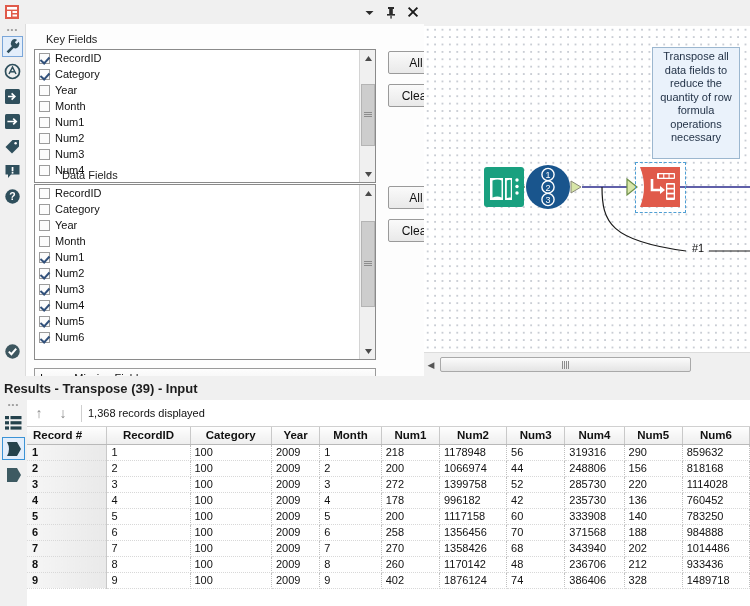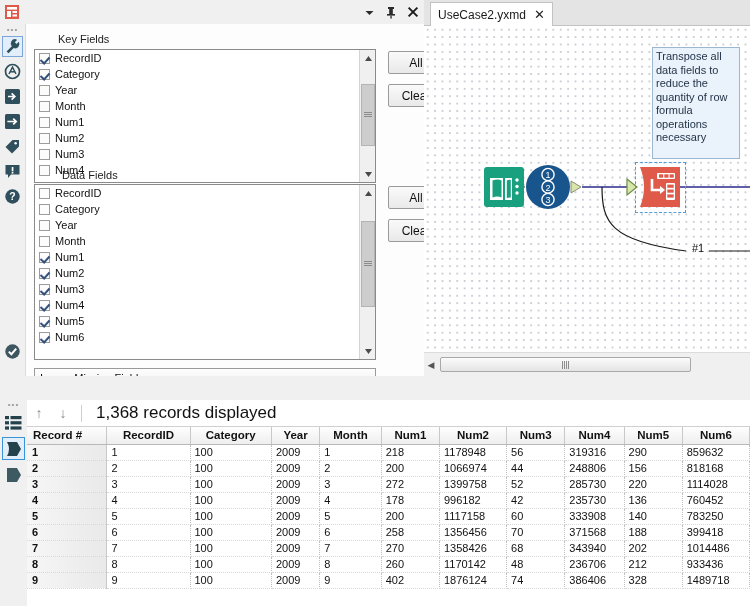--- a/index.html
+++ b/index.html
@@ -133,20 +133,21 @@
     display: flex; align-items: center; padding: 0 7px;
     font-size: 12px; color: #1a1a1a;
   }
   #tab-active .tabclose { margin-left: 8px; font-size: 13px; color: #222; }
   #canvas {
     position: absolute; left: 0; top: 26px; width: 326px; height: 326px;
     background: #ffffff;
     background-image: radial-gradient(#c9cdd4 0.8px, transparent 0.9px);
     background-size: 7.4px 7.4px;
     overflow: hidden;
+    text-align: center;
   }
   #canvas-hscroll {
     position: absolute; left: 0; top: 352px; width: 326px; height: 24px;
     background: #f0f0f0; border-top: 1px solid #dcdcdc;
     display: flex; align-items: center;
   }
   #canvas-hscroll .lbtn { width: 14px; display:flex; justify-content:center; color:#555; font-size:9px; }
   #canvas-hthumb {
     height: 15px; margin-left: 2px;
     background: linear-gradient(#fbfbfb,#e4e4e4);
@@ -189,21 +190,21 @@
   .res-icon { width: 23px; height: 23px; margin-top: 3px; display:flex; align-items:center; justify-content:center; }
   .res-icon.selected { border: 1px solid #3b93d6; background: #e3eefb; }
 
   #results-toolbar {
     position: absolute; left: 27px; top: 24px; width: 723px; height: 27px;
     background: #ffffff; border-bottom: 1px solid #d0d0d0;
     display: flex; align-items: center;
   }
   .rt-arrow { width: 24px; text-align:center; color: #8b8b8b; font-size: 14px; }
   #rt-sep { width:1px; height:17px; background:#cfcfcf; margin: 0 6px; }
-  #rt-count { font-size: 17px; color: #111; margin-left: 8px; }
+  #rt-count { font-size: 11px; color: #111; }
 
   #grid-wrap {
     position: absolute; left: 27px; top: 51px; width: 723px; height: 179px;
     background: #ffffff; overflow: hidden;
   }
   table.grid { border-collapse: collapse; width: 100%; font-size: 11px; }
   table.grid th {
     background: linear-gradient(#fefefe,#eeeeee);
     border-right: 1px solid #c9c9c9; border-bottom: 1px solid #b9b9b9;
     font-weight: bold; font-size: 11.5px; color: #111;
@@ -309,21 +310,21 @@
       <div class="cfg-icon" style="margin-bottom:14px;">
         <svg width="17" height="17" viewBox="0 0 17 17">
           <circle cx="8.5" cy="8.5" r="7.2" fill="#3d565f"></circle>
           <path d="M4.8 8.6 L7.4 11.2 L12.2 5.6" stroke="#fff" stroke-width="2" fill="none"></path>
         </svg>
       </div>
     </div>
 
     <div id="config-body">
 
-      <div class="section-label" style="left:20px; top:9px;padding-left:12px;">Key Fields</div>
+      <div class="section-label" style="left:8px; top:9px;padding-left:12px;">Key Fields</div>
 
       <div class="field-list" id="key-fields-list" style="left:8px; top:25px; width:342px; height:134px;">
         <div class="fl-inner">
             <div class="fl-row">
               <span class="cbx checked"></span>
               <span>RecordID</span>
             </div>
             <div class="fl-row">
               <span class="cbx checked"></span>
               <span>Category</span>
@@ -435,26 +436,20 @@
       <div class="sidebtn" style="left:362px; top:195px;">Clear</div>
 
       <div id="missing-select">
         <span>Ignore Missing Fields</span>
         <span class="caret"></span>
       </div>
     </div>
   </div>
 
   <div id="canvas-panel">
-    <div id="tabstrip">
-      <div id="tab-active">
-        <span>UseCase2.yxmd</span>
-        <span class="tabclose">✕</span>
-      </div>
-    </div>
 
     <div id="canvas">
       <svg width="326" height="326" viewBox="0 0 326 326" style="position:absolute;left:0;top:0;">
 
         <line x1="74" y1="161" x2="91" y2="161" stroke="#8a8a78" stroke-width="1.4"></line>
         <polygon points="64,155 73,161 64,167" fill="#d8e6a8" stroke="#8a8a78" stroke-width="1"></polygon>
         <polygon points="92,155 101,161 92,167" fill="#d8e6a8" stroke="#8a8a78" stroke-width="1"></polygon>
 
         <line x1="158" y1="161" x2="205" y2="161" stroke="#2b2b8c" stroke-width="1.5"></line>
         <polygon points="147,155 157,161 147,167" fill="#d8e6a8" stroke="#8a8a78" stroke-width="1"></polygon>
@@ -517,20 +512,21 @@
 
     <div id="canvas-hscroll">
       <span class="lbtn">◀</span>
       <div id="canvas-hthumb" style="width:251px;"></div>
     </div>
   </div>
 
   <div class="divider-h" style="top:376px;"></div>
 
   <div id="results-panel">
+    <div id="results-title">Results - Transpose (39) - Input</div>
 
     <div id="results-iconbar">
       <div class="grip">•••</div>
       <div class="res-icon">
         <svg width="19" height="19" viewBox="0 0 19 19">
           <rect x="1" y="3" width="4" height="3.2" fill="#24424c"></rect>
           <rect x="6.5" y="3" width="11" height="3.2" fill="#24424c"></rect>
           <rect x="1" y="8.2" width="4" height="3.2" fill="#24424c"></rect>
           <rect x="6.5" y="8.2" width="11" height="3.2" fill="#24424c"></rect>
           <rect x="1" y="13.4" width="4" height="3.2" fill="#24424c"></rect>
@@ -643,21 +639,21 @@
               <td class="rowhdr">6</td>
               <td>6</td>
               <td>100</td>
               <td>2009</td>
               <td>6</td>
               <td>258</td>
               <td>1356456</td>
               <td>70</td>
               <td>371568</td>
               <td>188</td>
-              <td>399418</td>
+              <td>984888</td>
             </tr>
             <tr>
               <td class="rowhdr">7</td>
               <td>7</td>
               <td>100</td>
               <td>2009</td>
               <td>7</td>
               <td>270</td>
               <td>1358426</td>
               <td>68</td>

